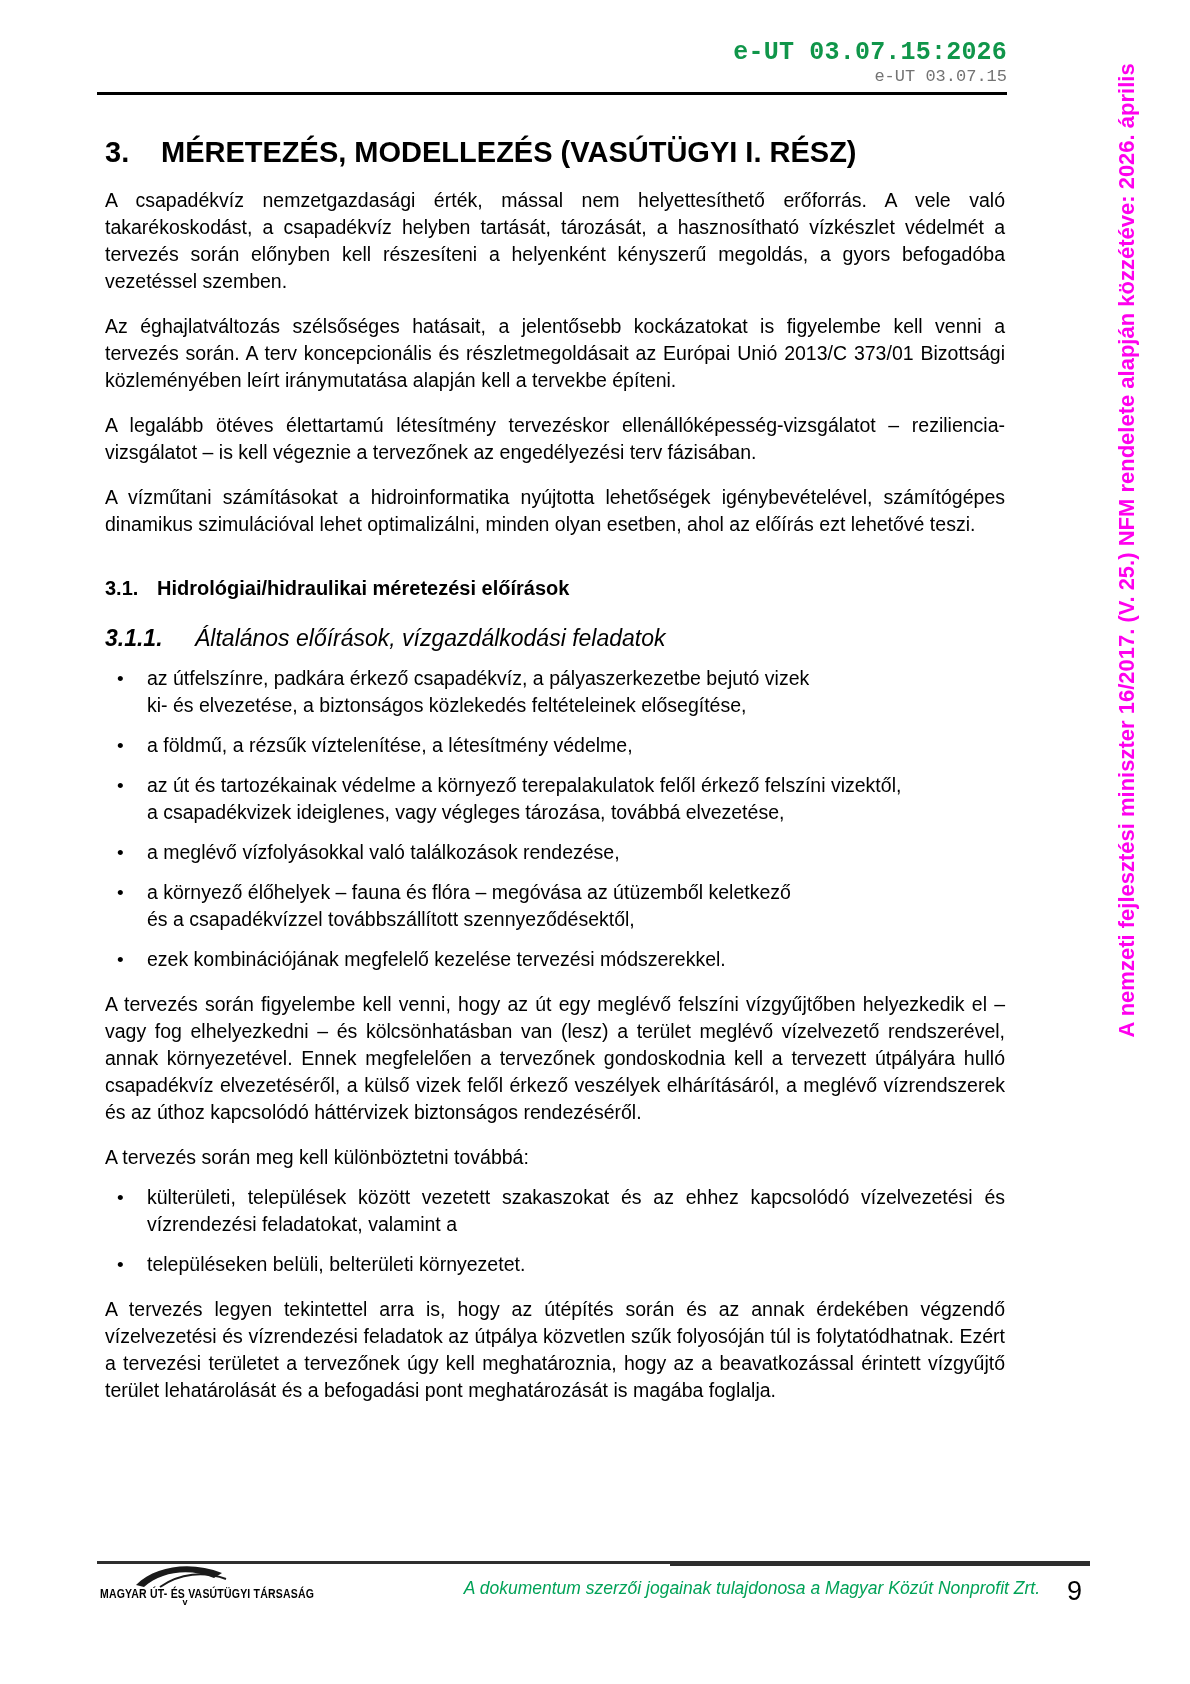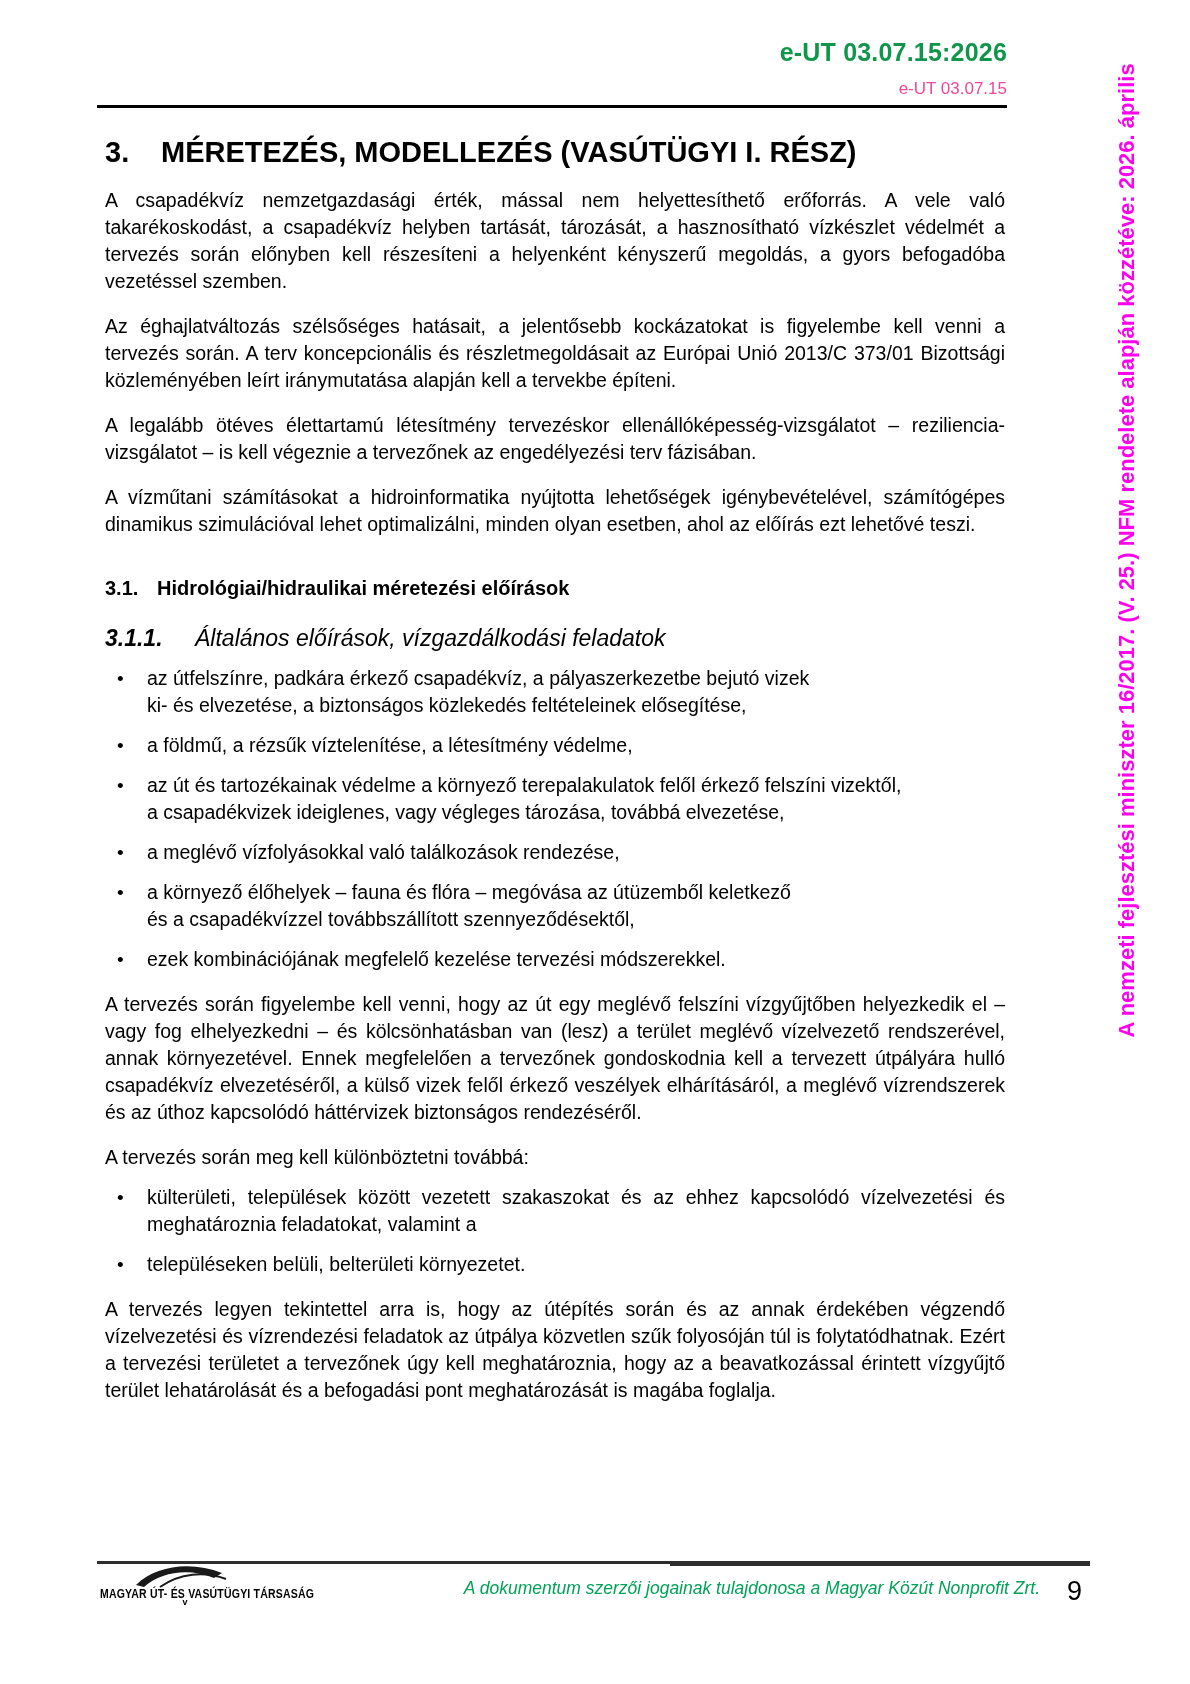--- a/index.html
+++ b/index.html
@@ -6,33 +6,32 @@
   .page{
     position:relative;
     width:1190px;height:1684px;
     margin:0 auto;
     background:#ffffff;
     font-family:"Liberation Sans", sans-serif;
     color:#000;
     overflow:hidden;
   }
   
-  .header{position:absolute;left:97px;top:0;width:910px;}
+  .header{position:absolute;left:97px;top:0;width:910px;font-family:Liberation Mono, monospace;}
   .code-year{
     margin-top:38px;
     text-align:right;
     font-size:25px;font-weight:bold;
     color:var(--green);
     letter-spacing:0.2px;
   }
   .code-small{
-    margin-top:12px;
     text-align:right;
     font-size:17px;
-    color:#ec4899;
+    color:#737373;
   }
   .header-rule{
     margin-top:6px;
     height:3px;background:#000;
   }
   
   .content{
     position:absolute;left:105px;top:103px;width:900px;
     font-size:19.5px;line-height:27px;
   }
@@ -180,21 +179,21 @@
         <span class="btxt">ezek kombinációjának megfelelő kezelése tervezési módszerekkel.</span>
       </div>
     </div>
 
     <p class="para">A tervezés során figyelembe kell venni, hogy az út egy meglévő felszíni vízgyűjtőben helyezkedik el – vagy fog elhelyezkedni – és kölcsönhatásban van (lesz) a terület meglévő vízelvezető rendszerével, annak környezetével. Ennek megfelelően a tervezőnek gondoskodnia kell a tervezett útpályára hulló csapadékvíz elvezetéséről, a külső vizek felől érkező veszélyek elhárításáról, a meglévő vízrendszerek és az úthoz kapcsolódó háttérvizek biztonságos rendezéséről.</p>
     <p class="para">A tervezés során meg kell különböztetni továbbá:</p>
 
     <div class="list">
       <div class="bullet">
         <span class="dot">•</span>
-        <span class="btxt justify">külterületi, települések között vezetett szakaszokat és az ehhez kapcsolódó vízelvezetési és meghatároznia feladatokat, valamint a</span>
+        <span class="btxt justify">külterületi, települések között vezetett szakaszokat és az ehhez kapcsolódó vízelvezetési és vízrendezési feladatokat, valamint a</span>
       </div>
       <div class="bullet">
         <span class="dot">•</span>
         <span class="btxt">településeken belüli, belterületi környezetet.</span>
       </div>
     </div>
 
     <p class="para">A tervezés legyen tekintettel arra is, hogy az útépítés során és az annak érdekében végzendő vízelvezetési és vízrendezési feladatok az útpálya közvetlen szűk folyosóján túl is folytatódhatnak. Ezért a tervezési területet a tervezőnek úgy kell meghatároznia, hogy az a beavatkozással érintett vízgyűjtő terület lehatárolását és a befogadási pont meghatározását is magába foglalja.</p>
 
   </div>

